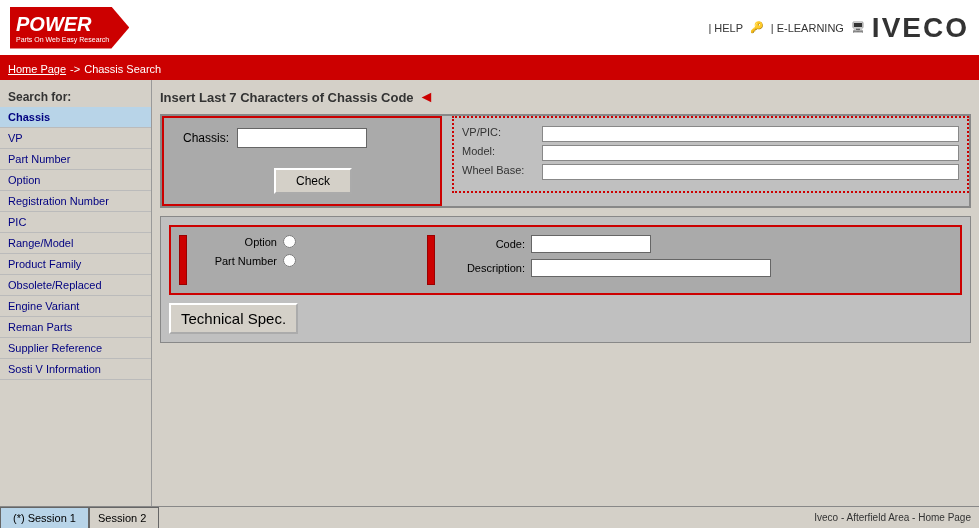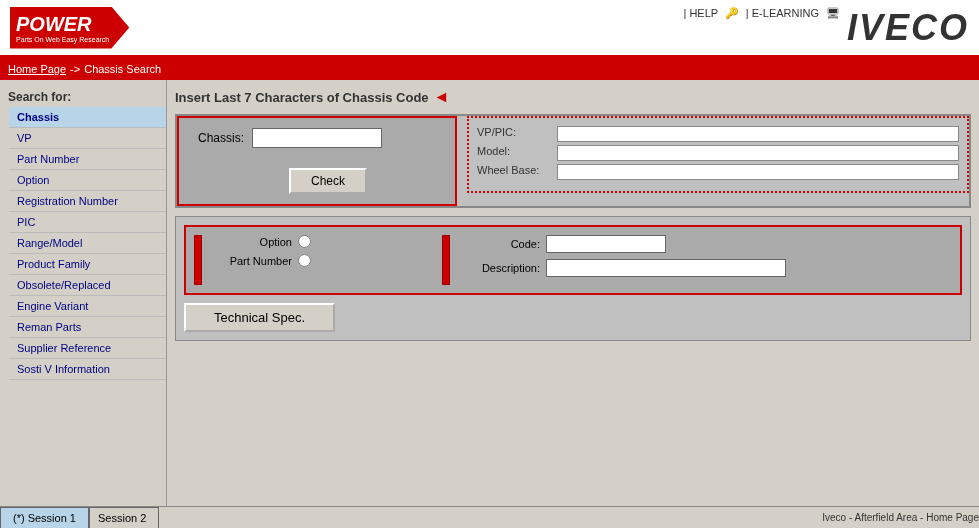--- a/index.html
+++ b/index.html
@@ -1,34 +1,34 @@
 <!DOCTYPE html>
 <html><head>
   <meta charset="utf-8">
   <style>
     * { margin: 0; padding: 0; box-sizing: border-box; }
     body { font-family: Arial, sans-serif; font-size: 12px; background: #c0c0c0; width: 979px; height: 528px; overflow: hidden; }
 
     
     .header { background: white; height: 58px; display: flex; align-items: center; justify-content: space-between; border-bottom: 3px solid #cc0000; padding: 0 10px; }
-    .header-links { display: flex; gap: 7px; color: #333; font-size: 11px; }
+    .header-links { display: flex; align-items: center; gap: 7px; color: #333; font-size: 11px; }
     .header-links span { cursor: pointer; color: #333; }
-    .iveco-logo { font-size: 36px; font-weight: bold; color: #003399; font-style: italic; letter-spacing: 2px; }
+    .iveco-logo { font-size: 28px; font-weight: bold; color: #003399; letter-spacing: 2px; }
 
     
     .navbar { background: #cc0000; height: 22px; display: flex; align-items: center; padding: 0 8px; }
     .navbar span { color: white; font-size: 11px; }
 
     
     .main { display: flex; height: calc(528px - 58px - 22px - 22px); }
 
     
-    .sidebar { width: 167px; background: #d4d0c8; border-right: 1px solid #999; padding: 5px 0; }
+    .sidebar { width: 152px; background: #d4d0c8; border-right: 1px solid #999; padding: 5px 0; }
     .sidebar-title { font-size: 12px; font-weight: bold; color: #333; padding: 5px 8px 3px 8px; }
-    .sidebar-item { padding: 4px 8px; cursor: pointer; color: #000080; font-size: 11px; border-bottom: 1px solid #bbb; background: #d4d0c8; margin-left: 9px; }
+    .sidebar-item { padding: 4px 8px; cursor: pointer; color: #000080; font-size: 11px; border-bottom: 1px solid #bbb; background: #d4d0c8; }
     .sidebar-item.active { background: #b8d4e8; font-weight: bold; }
 
     
     .content { flex: 1; background: #d4d0c8; padding: 8px; overflow: auto; }
     .section-title { font-size: 13px; font-weight: bold; color: #333; margin-bottom: 8px; display: flex; align-items: center; gap: 5px; }
     .section-title .arrow { color: #cc0000; font-size: 16px; }
 
     
     .chassis-panel { background: #c0c0c0; border: 2px solid #888; padding: 0; margin-bottom: 8px; display: flex; gap: 10px; align-items: flex-start; }
     .chassis-input-area { background: #aaaaaa; border: 2px solid #cc0000; padding: 10px; min-width: 280px; }
@@ -55,30 +55,30 @@
     .form-row { display: flex; align-items: center; gap: 6px; }
     .form-row label { font-size: 11px; min-width: 80px; text-align: right; }
     .form-row input[type="radio"] { margin: 0; }
     .form-row input[type="text"] { height: 18px; border: 1px solid #666; background: white; padding: 2px 4px; font-size: 11px; }
     .code-input { width: 120px; }
     .desc-input { width: 240px; }
 
     .red-bar { width: 8px; background: #cc0000; align-self: stretch; min-height: 50px; border: 1px solid #990000; }
 
     .button-row { display: flex; justify-content: space-between; align-items: center; margin-top: 4px; }
-    .tech-btn { background: #d4d0c8; border: 2px outset #fff; padding: 5px 28px; cursor: pointer; font-size: 13px; }
+    .tech-btn { background: #d4d0c8; border: 2px outset #fff; padding: 5px 10px; cursor: pointer; font-size: 15px; }
     .right-btns { display: flex; gap: 8px; }
     .reset-btn { background: #d4d0c8; border: 2px outset #fff; padding: 5px 24px; cursor: pointer; font-size: 11px; }
     .search-btn { background: #d4d0c8; border: 2px outset #fff; padding: 5px 18px; cursor: pointer; font-size: 11px; }
 
     
     .statusbar { height: 22px; background: #d4d0c8; border-top: 1px solid #888; display: flex; align-items: center; }
     .session-tab { padding: 2px 12px; border: 1px solid #666; background: #b8d4e8; font-size: 11px; cursor: pointer; height: 100%; display: flex; align-items: center; border-bottom: none; }
     .session-tab.inactive { background: #d4d0c8; padding-left: 8px; }
-    .status-text { flex: 1; text-align: right; padding-right: 0; font-size: 10px; color: #333; }
+    .status-text { flex: 1; text-align: right; padding-right: 8px; font-size: 10px; color: #333; }
 
     
     .logo-container { display: flex; align-items: center; }
     .logo-red-box { background: #cc0000; padding: 6px 10px 6px 6px; clip-path: polygon(0 0, 85% 0, 100% 50%, 85% 100%, 0 100%); padding-right: 20px; }
     .power-text { font-size: 20px; font-weight: bold; color: white; font-style: italic; }
     .logo-subtitle { font-size: 7px; color: white; }
   </style>
 </head>
 <body>
 

